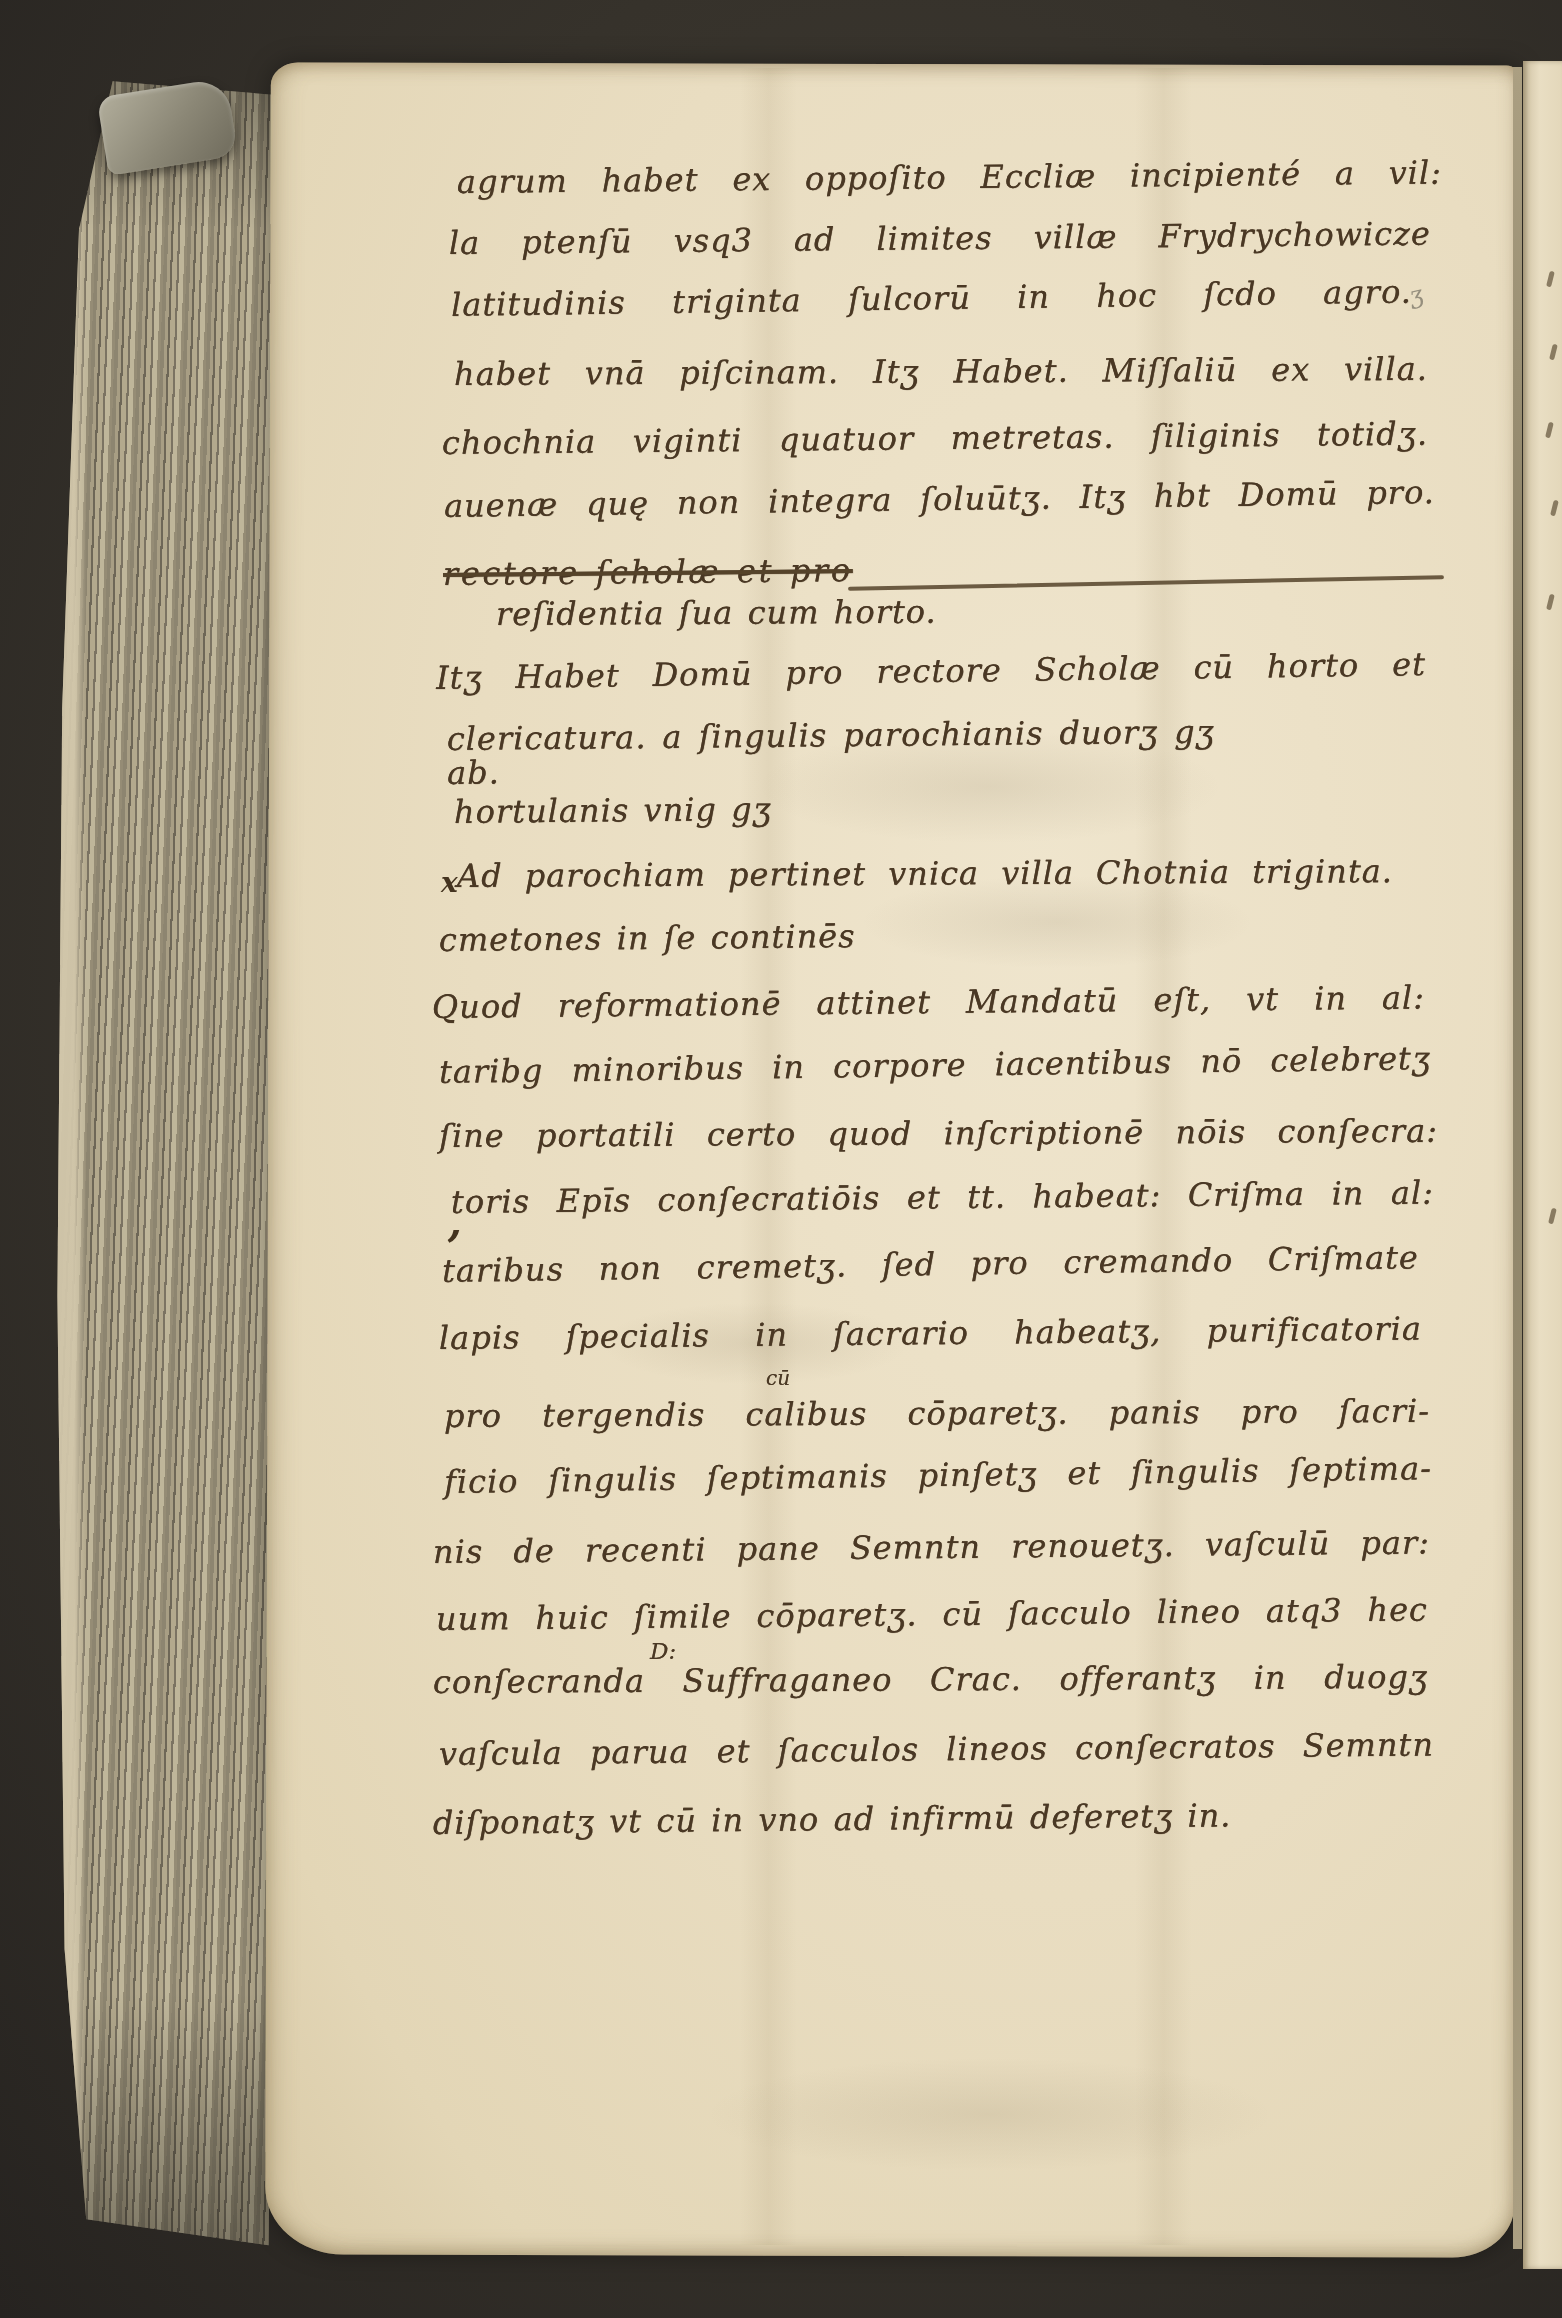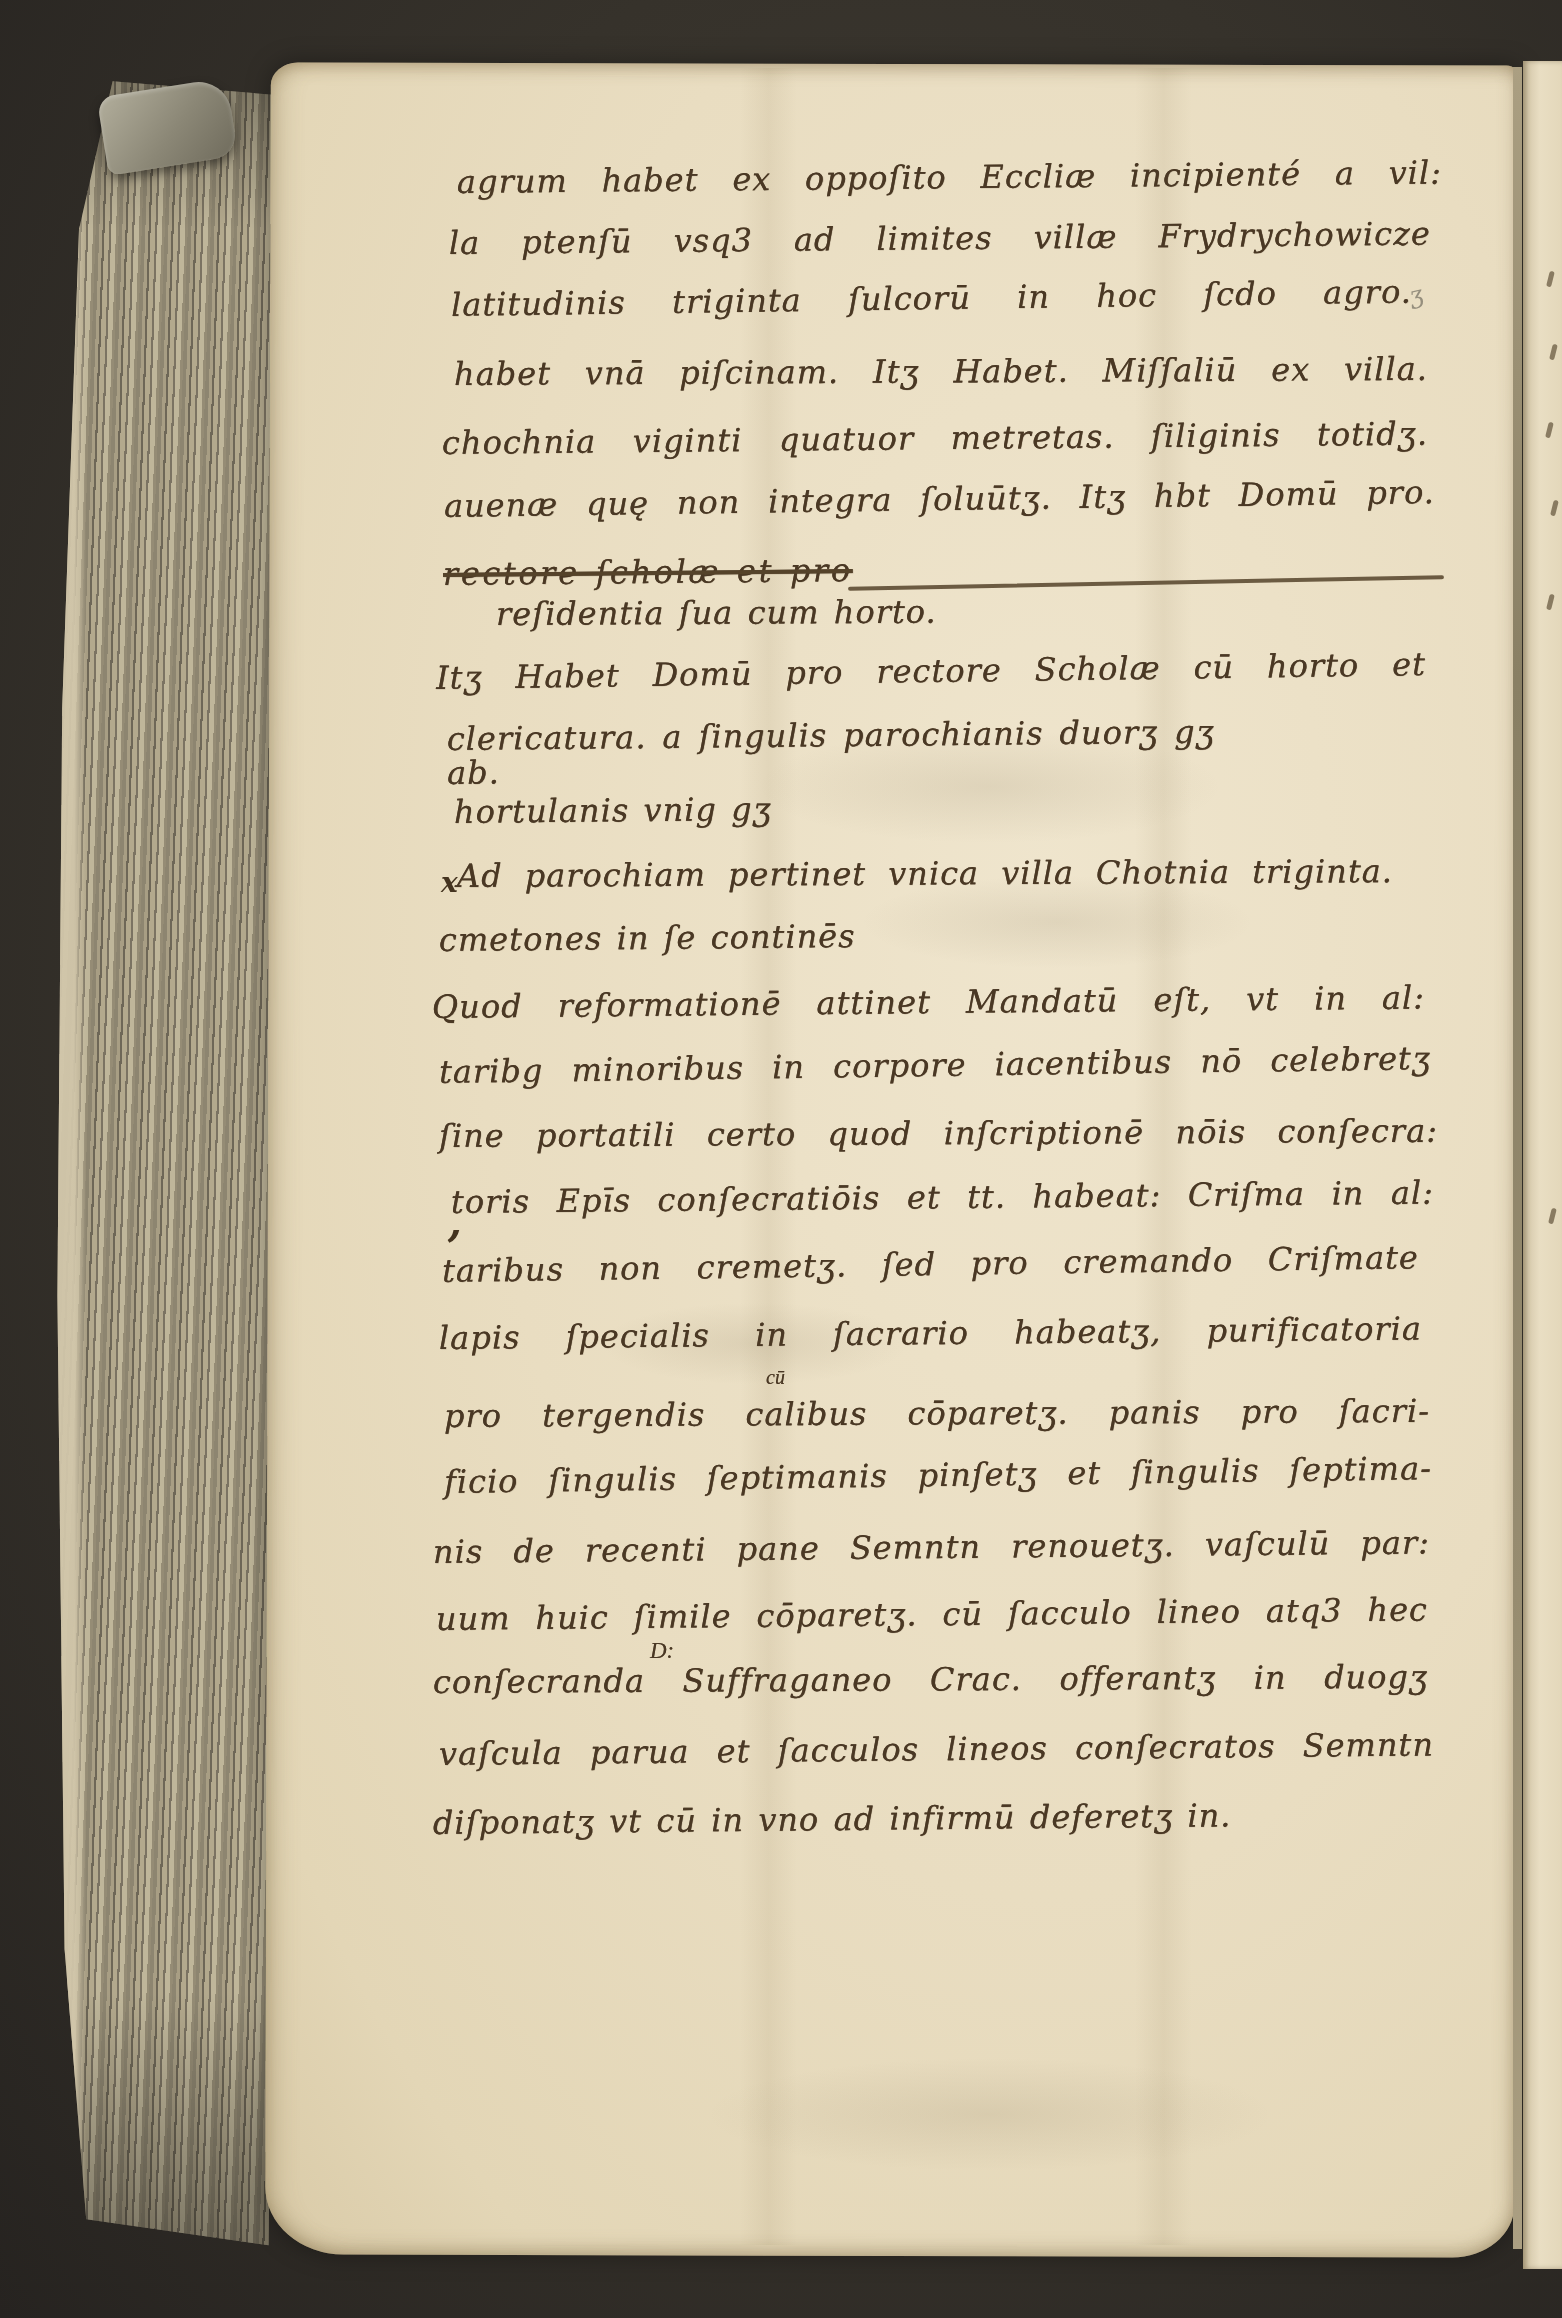--- a/index.html
+++ b/index.html
@@ -52,21 +52,21 @@
     letter-spacing:1px;word-spacing:3.1px;white-space:nowrap;
     text-shadow:0 0 0.5px rgba(74,56,36,.85), 0.5px 0.5px 0 rgba(74,56,36,.22);
     transform:rotate(-0.55deg);transform-origin:0 50%;}
   .ms.j{white-space:normal;text-align:justify;text-align-last:justify;}
   .ms:nth-of-type(3n){transform:rotate(-0.8deg);}
   .ms:nth-of-type(4n){transform:rotate(-0.3deg);}
   .struck{text-decoration:line-through;text-decoration-thickness:3.6px;text-decoration-color:#55432a;letter-spacing:2.6px;}
   .rule{position:absolute;left:848px;top:581px;width:596px;height:3.6px;background:#55432a;
     border-radius:2.1px;transform:rotate(-1.1deg);opacity:.85;}
   .sup{position:absolute;font-style:italic;color:#4a3824;
-    text-shadow:0 0 0.5px rgba(74,56,36,.8);font-family:Liberation Serif, serif;}
+    text-shadow:0 0 0.5px rgba(74,56,36,.8);}
   .margin-mark{position:absolute;font-style:italic;color:#44331f;font-weight:bold;}
   .pencil{position:absolute;font-size:24px;color:#827c6d;transform:rotate(-14deg);opacity:.8;font-style:italic;}
   .smudge{position:absolute;background:radial-gradient(ellipse, rgba(118,102,72,.13) 0%, rgba(118,102,72,0) 70%);}
 </style>
 </head>
 <body>
 
 <div class="photo">
 
   <div class="spine"></div>

